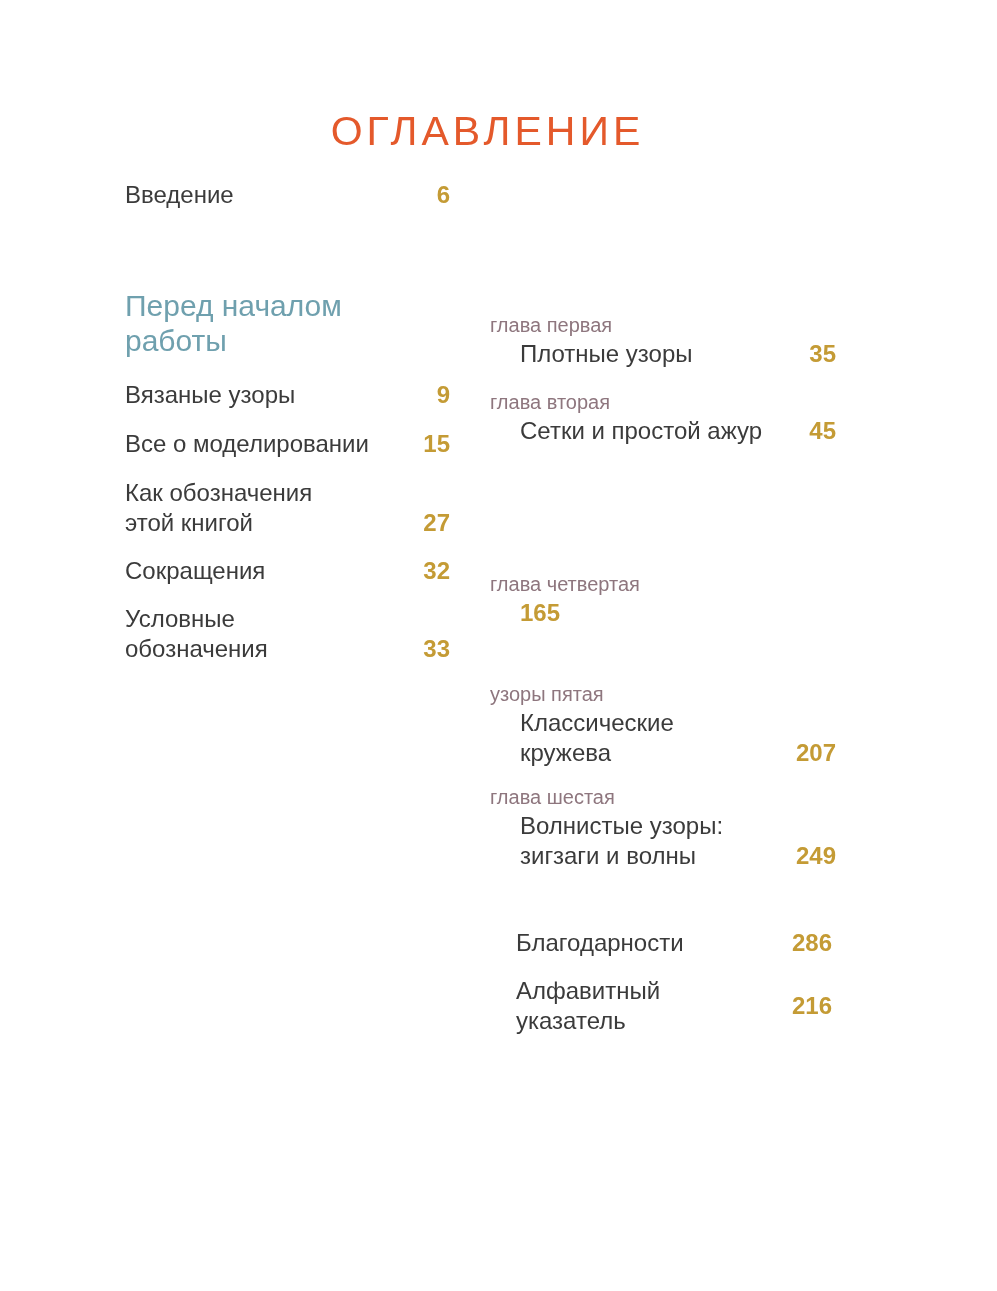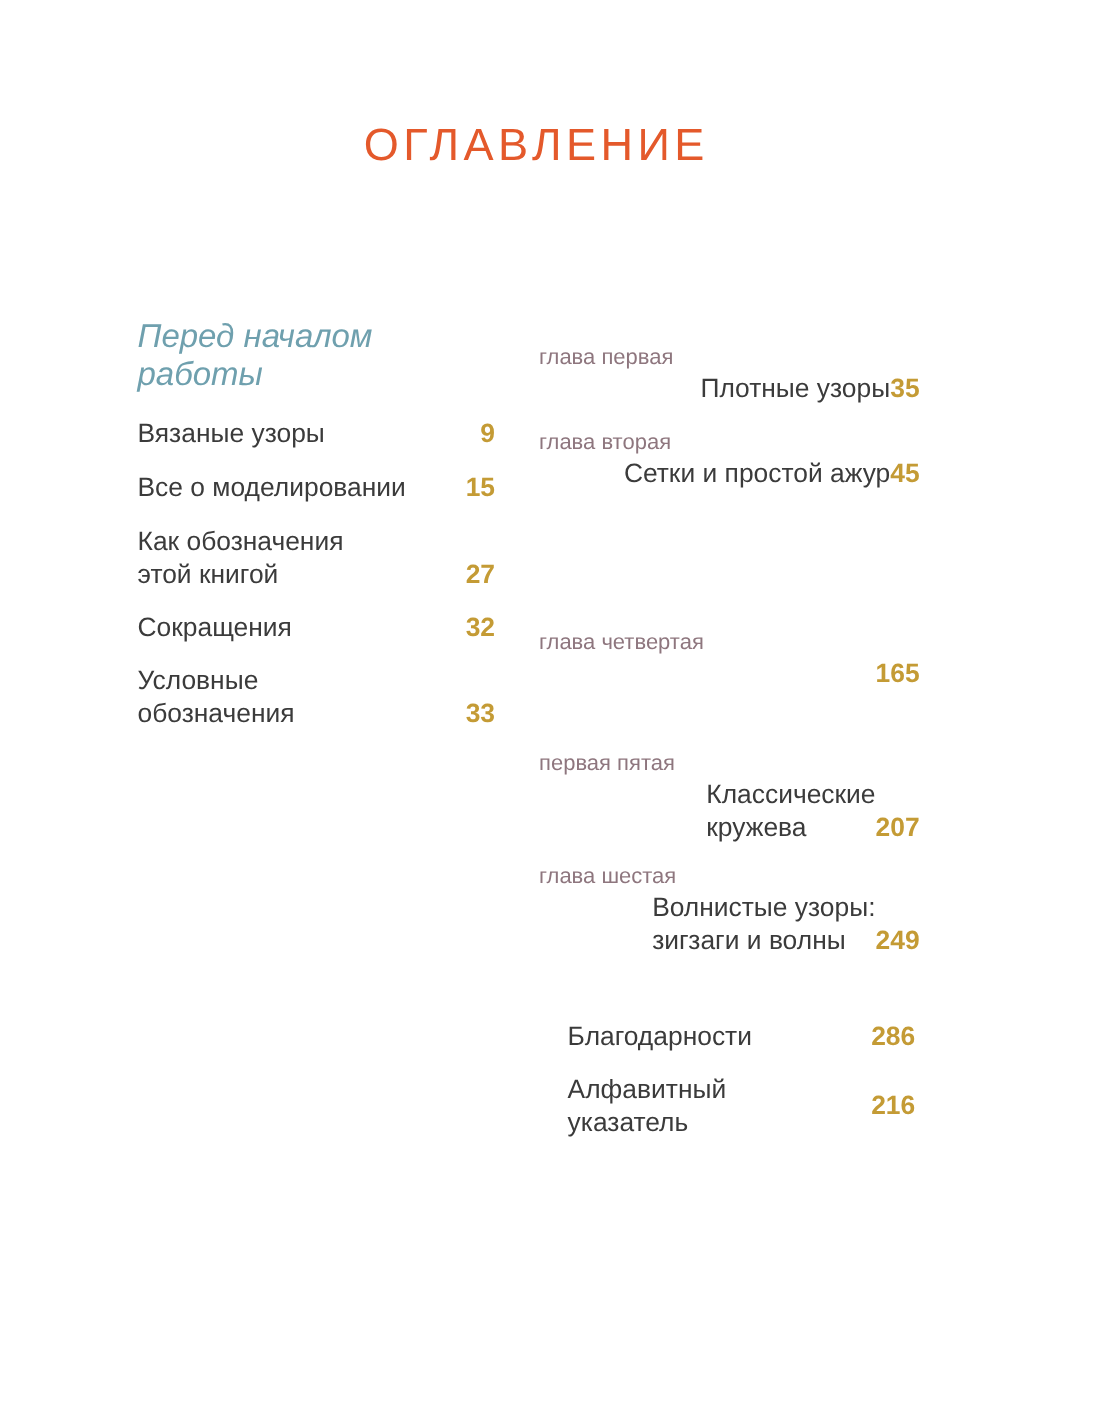--- a/index.html
+++ b/index.html
@@ -15,21 +15,20 @@
     margin:0;text-align:center;
     font-size:41px;font-weight:400;letter-spacing:4px;
     color:var(--accent-orange,#E4592B);
   }
   .heading{
     position:absolute;left:125px;top:288px;width:360px;
     margin:0;
     font-size:30px;line-height:35px;font-weight:400;
     color:var(--heading-teal,#6FA0AE);
     white-space:pre-line;
-    font-style:italic;
   }
   .row{
     position:absolute;left:125px;width:325px;
     display:flex;justify-content:space-between;align-items:flex-end;
   }
   .lbl{
     font-size:24px;line-height:30px;color:var(--text,#3B3B3B);
     white-space:pre-line;
   }
   .num{
@@ -48,32 +47,36 @@
   .chapter-3{top:470px}
   .chapter-4{top:574px}
   .chapter-5{top:684px}
   .chapter-6{top:787px}
   .kicker{
     font-size:20px;line-height:20px;margin:0 0 4px 0;
     color:var(--kicker-mauve,#8E767E);
   }
   .title-row{
     margin-left:30px;
-    display:flex;justify-content:flex-end;align-items:flex-end;
+    display:flex;justify-content:space-between;align-items:flex-end;
   }
   .back{left:516px;width:316px;align-items:center;}
   .back-1{top:928px}
   .back-2{top:976px}
 </style>
 </head>
 <body>
 
 <div class="page">
   <h1 class="title">ОГЛАВЛЕНИЕ</h1>
 
+  <div class="row intro">
+    <span class="lbl">Введение</span>
+    <span class="num">6</span>
+  </div>
 
   <h2 class="heading">Перед началом
 работы</h2>
 <div class="row left-item-1">
       <span class="lbl">Вязаные узоры</span>
       <span class="num">9</span>
     </div>
     <div class="row left-item-2">
       <span class="lbl">Все о моделировании</span>
       <span class="num">15</span>
@@ -106,21 +109,21 @@
         <span class="num">45</span>
       </div>
     </div>
     <div class="chapter chapter-4">
       <div class="kicker">глава четвертая</div>
       <div class="title-row">
         <span class="num">165</span>
       </div>
     </div>
     <div class="chapter chapter-5">
-      <div class="kicker">первая пятая</div>
+      <div class="kicker">узоры пятая</div>
       <div class="title-row">
         <span class="lbl">Классические
 кружева</span>
         <span class="num">207</span>
       </div>
     </div>
     <div class="chapter chapter-6">
       <div class="kicker">глава шестая</div>
       <div class="title-row">
         <span class="lbl">Волнистые узоры:

